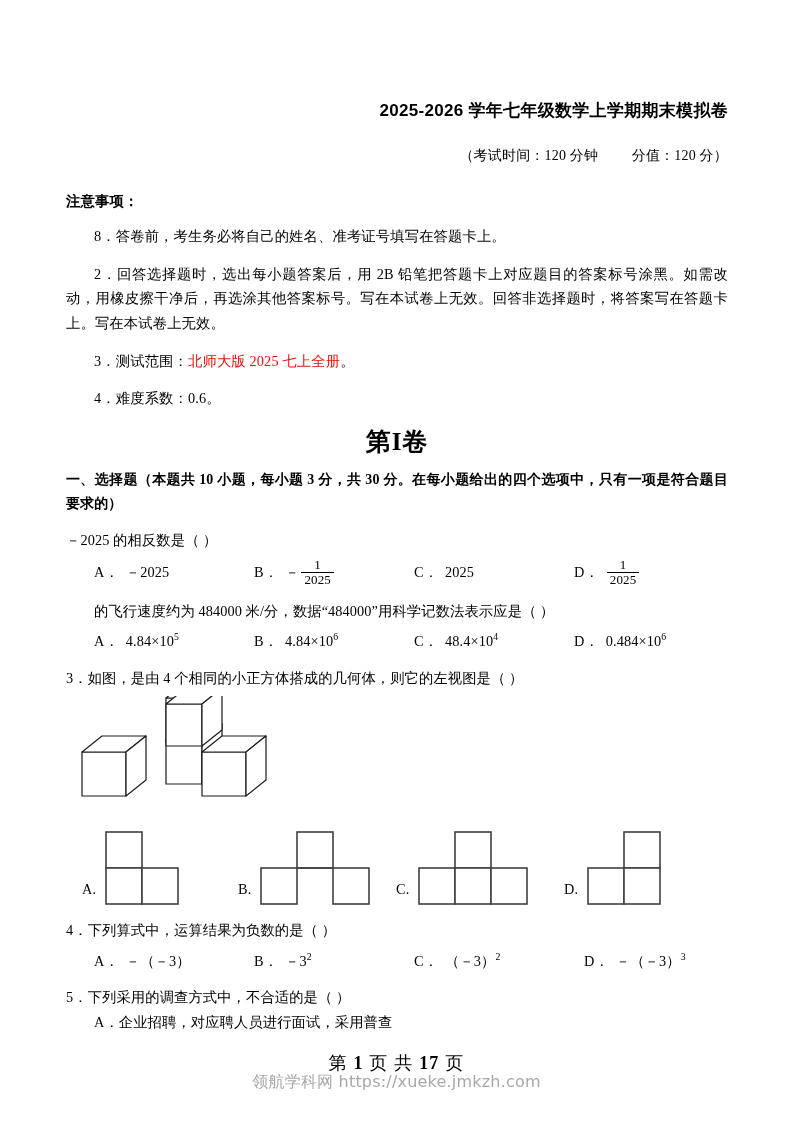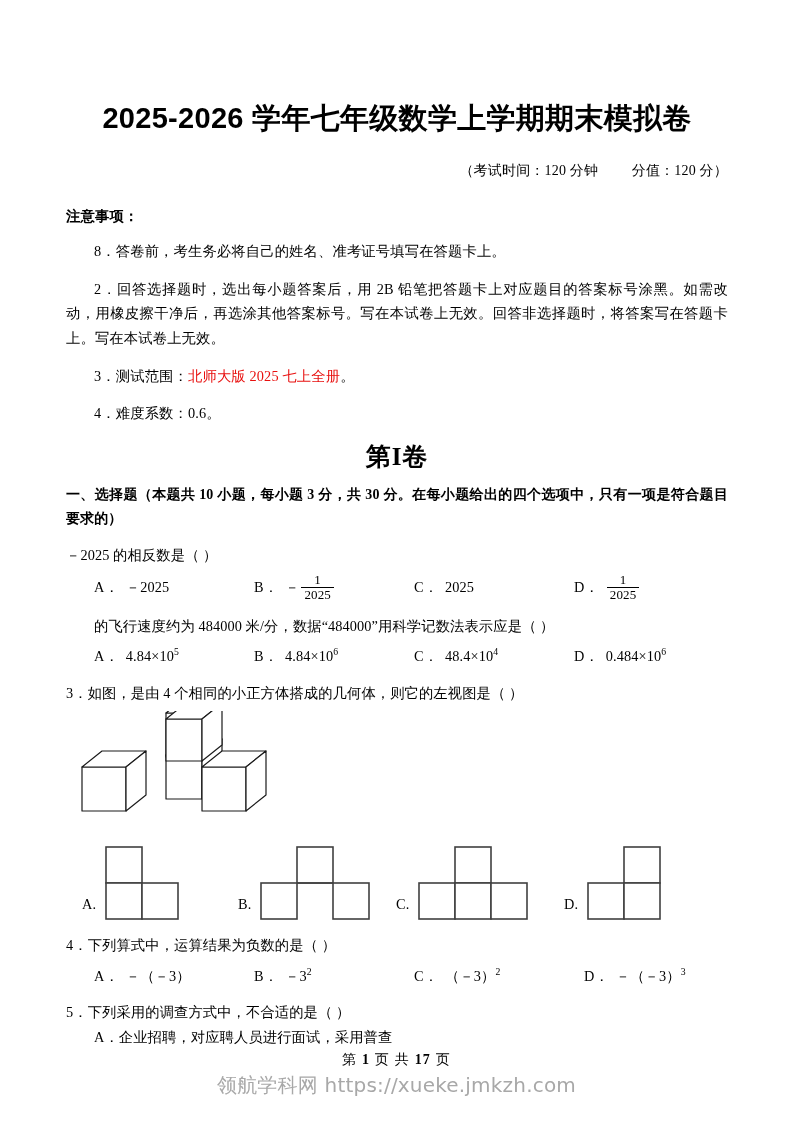--- a/index.html
+++ b/index.html
@@ -21,22 +21,22 @@
   }
   .content {
     position: absolute;
     left: 66px;
     top: 0;
     width: 662px;
   }
 
   
   .doc-title {
-    text-align: center;
-    font-size: 29px;
+    text-align: right;
+    font-size: 17px;
     font-weight: bold;
     letter-spacing: 0.3px;
     margin-top: 100px;
     line-height: 1.25;
     font-family: "Liberation Sans", "DejaVu Sans", sans-serif;
   }
   .doc-subtitle {
     text-align: right;
     font-size: 14px;
     margin-top: 26px;
@@ -138,31 +138,31 @@
   .sp-b { width: 158px; }
   .sp-c { width: 168px; }
   .sp-d { width: 120px; }
 
   
   .footer-page {
     position: absolute;
     left: 0; right: 0;
     top: 1051px;
     text-align: center;
-    font-size: 14px;
+    font-size: 18px;
     letter-spacing: 1.2px;
     color: #000;
   }
   .footer-page b { font-weight: bold; }
   .footer-site {
     position: absolute;
     left: 0; right: 0;
     top: 1072px;
     text-align: center;
-    font-size: 20px;
+    font-size: 16px;
     color: #a8a8a8;
     font-family: "DejaVu Sans", "Liberation Sans", sans-serif;
     letter-spacing: 0.2px;
   }
 </style>
 </head>
 <body>
 
 <div class="page">
   <div class="content">

